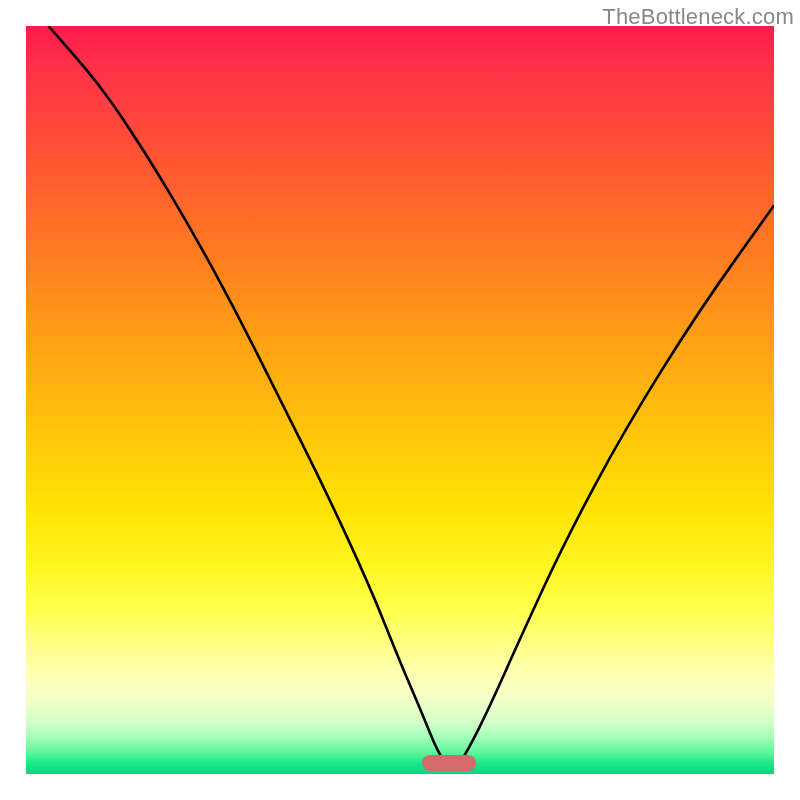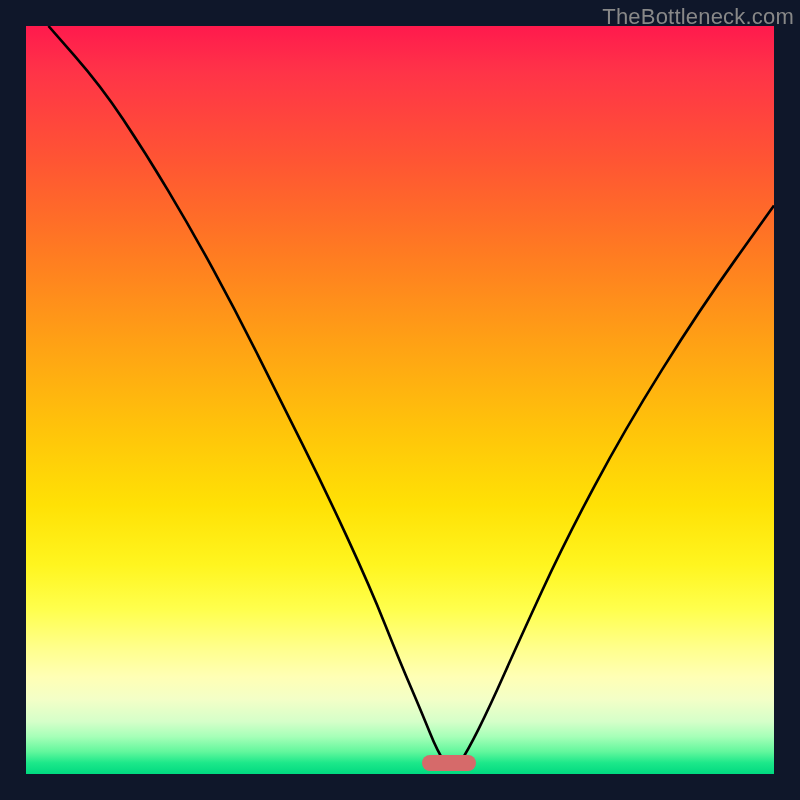--- a/index.html
+++ b/index.html
@@ -8,21 +8,21 @@
     width: 800px;
     height: 800px;
     background: #000;
     overflow: hidden;
     font-family: Arial, Helvetica, sans-serif;
   }
   .frame {
     position: relative;
     width: 800px;
     height: 800px;
-    background: #0f172a;
+    background: #ffffff;
   }
   .plot-area {
     position: absolute;
     left: 26px;
     top: 26px;
     width: 748px;
     height: 748px;
     background: linear-gradient(
       to bottom,
       #ff1a4d 0%,

